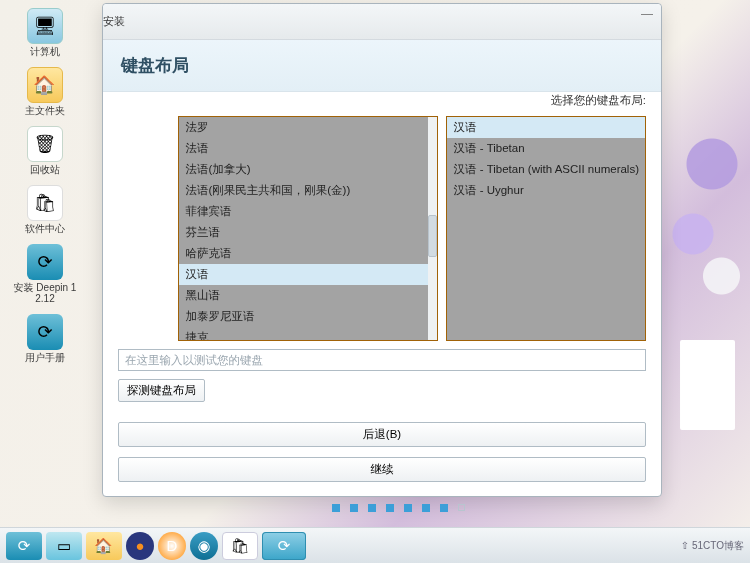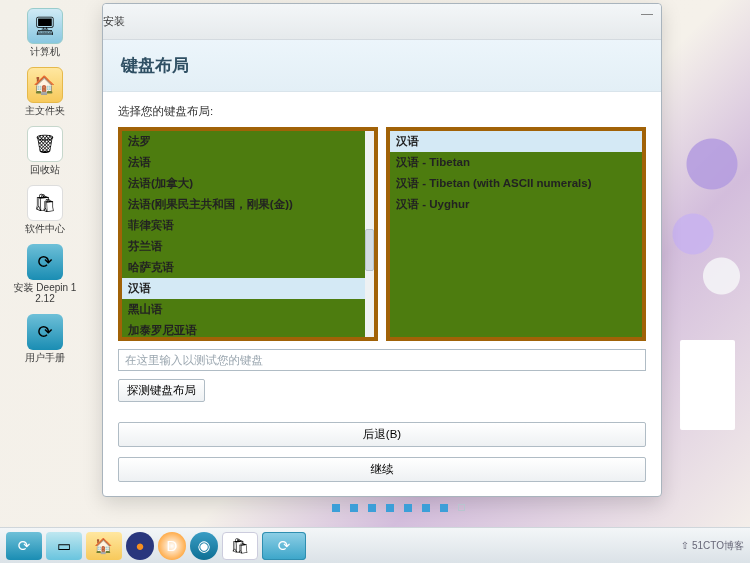--- a/index.html
+++ b/index.html
@@ -18,24 +18,24 @@
   .i-install .dicon-img { background:linear-gradient(#6ec0d8,#1a8db3); }
   .i-manual .dicon-img { background:linear-gradient(#6ec0d8,#1a8db3); }
 
   .installer { position:absolute; left:102px; top:3px; width:560px; height:494px; background:#fff; border:1px solid #a9b4bd; border-radius:4px; box-shadow:0 6px 20px rgba(0,0,0,.15); display:flex; flex-direction:column; }
   .titlebar { height:36px; background:linear-gradient(#f3f6f8,#e6eaec); border-bottom:1px solid #d4dadf; display:flex; align-items:center; justify-content:flex-start; position:relative; border-radius:4px 4px 0 0; }
   .titlebar-text { font-size:11px; color:#333; }
   .titlebar-btn { position:absolute; right:6px; top:3px; width:16px; height:14px; display:flex; align-items:center; justify-content:center; font-size:12px; color:#777; cursor:pointer; }
   .header { background:linear-gradient(#ecf5fb,#e3eff6); padding:14px 18px; border-bottom:1px solid #d9e4eb; }
   .header h2 { font-size:17px; color:#2f4f63; font-weight:600; }
 
-  .content { flex:1; padding:12px 15px 10px 15px; display:flex; flex-direction:column; gap:8px; overflow:hidden; }
+  .content { flex:1; padding:1px 15px 10px 15px; display:flex; flex-direction:column; gap:8px; overflow:hidden;align-items:flex-end; }
   .prompt { font-size:11.5px; color:#333; }
   .lists { flex:1; display:flex; gap:8px; min-height:0; }
-  .listbox { border:4px solid #a16207; background:#4d7c0f; overflow-y:auto; position:relative;font-weight:bold; }
+  .listbox { border:1px solid #a16207; background:#a3a3a3; overflow-y:auto; position:relative; }
   .listbox.left { width:260px; }
   .listbox.right { flex:1; }
   .item { font-size:11.5px; color:#222; padding:3px 6px; cursor:pointer; white-space:nowrap; }
   .item.selected { background:#d4e9f5; }
   .scroll-track { position:absolute; right:0; top:0; bottom:0; width:9px; background:#eef1f3; }
   .scroll-thumb { position:absolute; right:0; top:98px; width:9px; height:42px; background:#d2dbe2; border:1px solid #b8c3cc; border-radius:2px; }
 
   .test-input { width:100%; border:1px solid #b0bcc5; padding:4px 6px; font-size:11.5px; color:#333; }
   .test-input::placeholder { color:#9aa6af; }
   .detect-btn { align-self:flex-start; border:1px solid #b0bcc5; background:linear-gradient(#fff,#eef1f3); padding:3px 8px; font-size:11.5px; cursor:pointer; border-radius:2px; }

